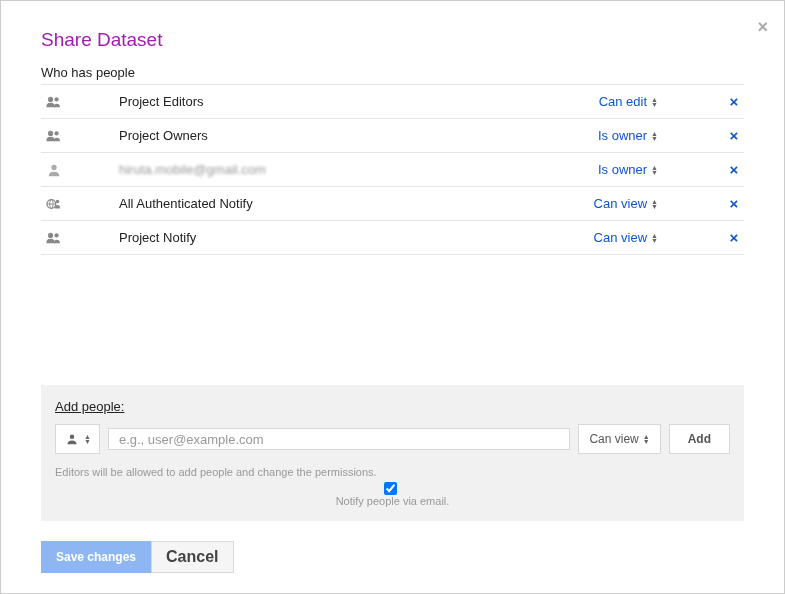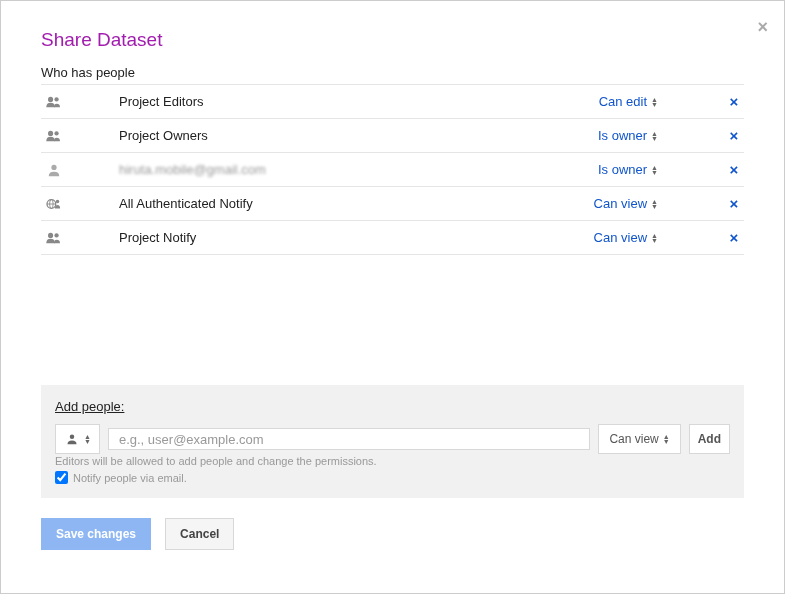--- a/index.html
+++ b/index.html
@@ -142,61 +142,61 @@
       font-size: 12px;
       color: #555;
       display: flex;
       align-items: center;
       cursor: pointer;
       height: 30px;
     }
     .add-btn {
       background: #fff;
       border: 1px solid #d8d8d8;
-      padding: 6px 8px;
+      padding: 6px 18px;
       font-size: 12px;
       font-weight: bold;
       color: #555;
       cursor: pointer;
       height: 30px;
     }
     .helper-text {
       font-size: 11px;
       color: #999;
-      margin-top: 1px;
+      margin-top: 12px;
     }
     .notify-row {
       display: flex;
       align-items: center;
       margin-top: 4px;
       font-size: 11px;
       color: #999;
+      flex-direction: column;
     }
     .notify-row input {
       margin-right: 5px;
     }
     .button-row {
       display: flex;
-      gap: 14px;
       margin-top: 20px;
     }
     .save-btn {
       background: #8db6f2;
       border: 1px solid #8db6f2;
       color: #fff;
       font-size: 12px;
       font-weight: bold;
       padding: 8px 14px;
       cursor: pointer;
     }
     .cancel-btn {
       background: #f5f5f5;
       border: 1px solid #d8d8d8;
       color: #444;
-      font-size: 12px;
+      font-size: 16px;
       font-weight: bold;
       padding: 2px 14px;
       cursor: pointer;
     }
     .person-svg {
       width: 16px;
       height: 12px;
     }
   </style>
 </head>

